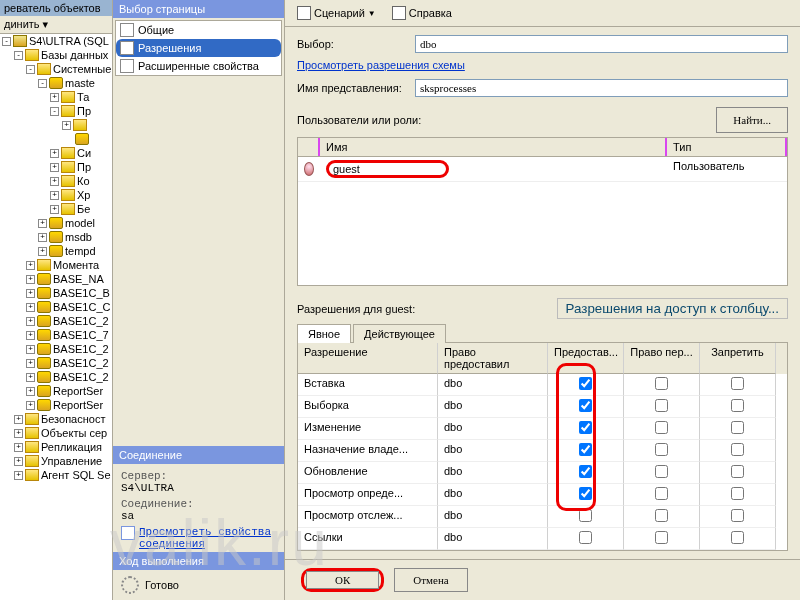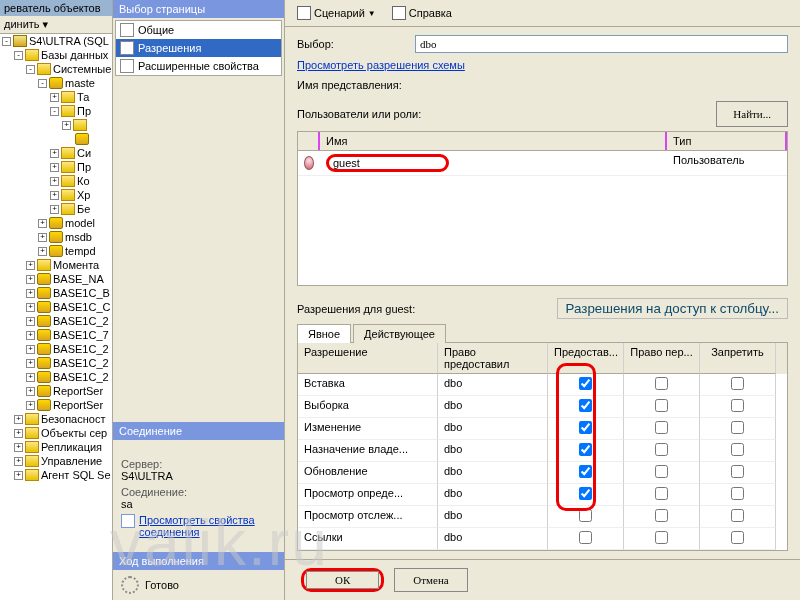--- a/index.html
+++ b/index.html
@@ -17,23 +17,23 @@
 .icon-server { background: linear-gradient(#f0e68c, #daa520); border: 1px solid #8b7500; }
 .icon-folder { background: linear-gradient(#ffe680, #e6c200); border: 1px solid #b8860b; }
 .icon-db { background: linear-gradient(#ffd700, #daa520); border-radius: 2px; border: 1px solid #8b7500; }
 .i0{padding-left:2px;} .i1{padding-left:14px;} .i2{padding-left:26px;} .i3{padding-left:38px;} .i4{padding-left:50px;} .i5{padding-left:62px;}
 
 
 .mid-panel { width: 172px; background: #ece9d8; border-right: 1px solid #aca899; display: flex; flex-direction: column; }
 .mid-section-title { background: #7a96df; color: #fff; padding: 3px 6px; font-weight: normal; }
 .page-list { background: #fff; border: 1px solid #aca899; margin: 2px; flex: 0 0 auto; }
 .page-item { padding: 2px 4px; display: flex; align-items: center; gap: 4px; }
-.page-item.sel { background: #316ac5; color: #fff; }
+.page-item.sel { background: #316ac5; color: #fff; border-radius: 6px; }
 .page-icon { width: 14px; height: 14px; background: #fff; border: 1px solid #888; flex-shrink: 0; }
-.conn-section { padding: 14px 8px; font-size: 11px; }
+.conn-section { padding: 2px 8px; font-size: 11px; font-family: Liberation Mono, monospace; }
 .conn-label { color: #555; margin-top: 4px; }
 .conn-val { margin-bottom: 4px; }
 .conn-link { color: #0033cc; text-decoration: underline; cursor: pointer; }
 .progress-section { padding: 6px 8px; display: flex; align-items: center; gap: 6px; }
 .spinner { width: 18px; height: 18px; border: 2px dotted #888; border-radius: 50%; }
 
 
 .right-panel { flex: 1; background: #ece9d8; display: flex; flex-direction: column; }
 .right-toolbar { padding: 4px 8px; border-bottom: 1px solid #aca899; display: flex; gap: 8px; align-items: center; }
 .tb-btn { display: flex; align-items: center; gap: 3px; padding: 2px 4px; }
@@ -316,20 +316,21 @@
     </div>
 
     <div class="right-body">
       <div class="form-row">
         <label>Выбор:</label>
         <input readonly="" value="dbo" style="">
       </div>
       <a class="link">Просмотреть разрешения схемы</a>
       <div class="form-row">
         <label>Имя представления:</label>
+        <input readonly="" value="sksprocesses" style="">
       </div>
 
       <div class="users-header">
         <span>Пользователи или роли:</span>
         <button class="btn">Найти...</button>
       </div>
 
       <div class="grid users-grid">
         <div class="grid-head">
           <div class="gh gh-ico"></div>

